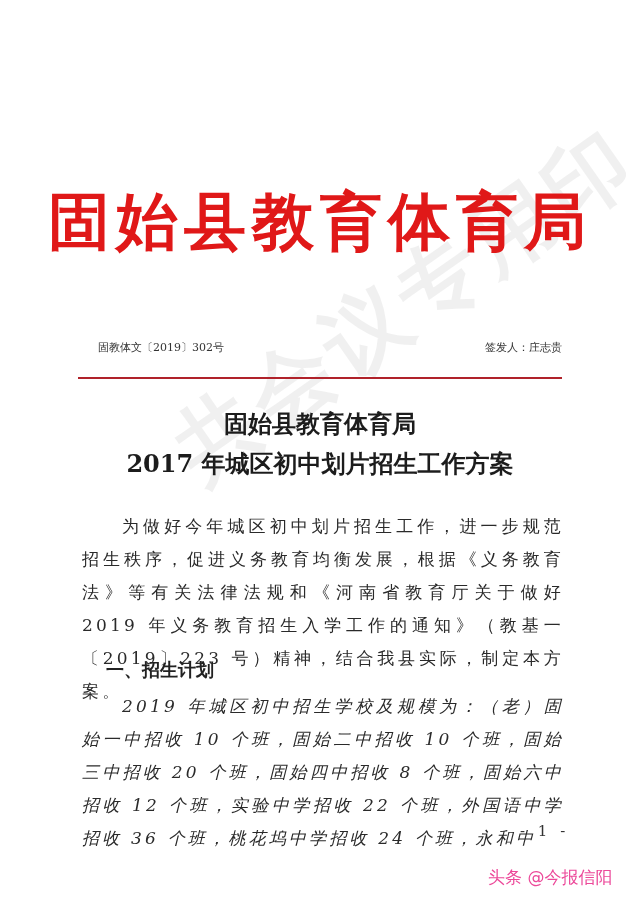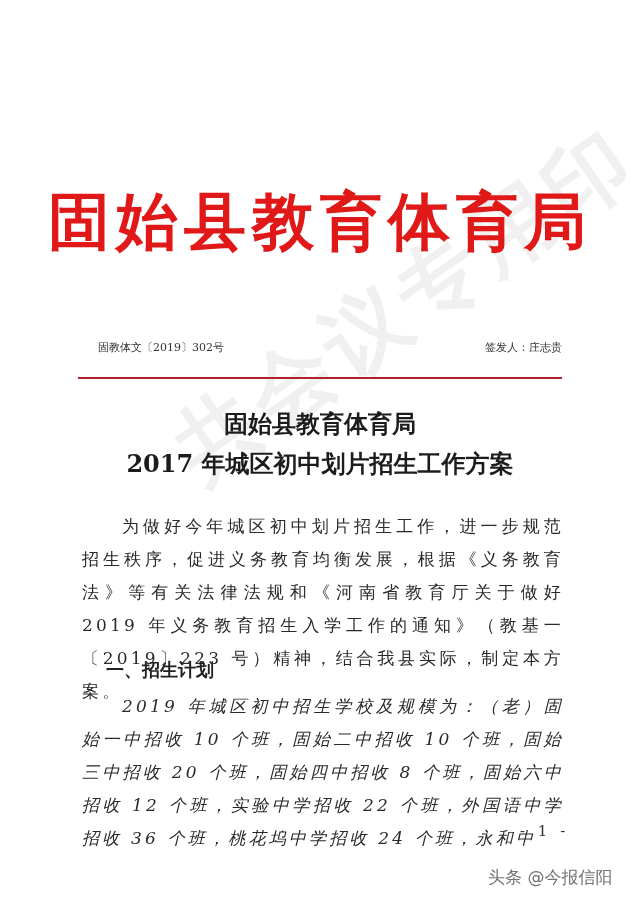--- a/index.html
+++ b/index.html
@@ -38,21 +38,21 @@
   .p1 { top: 510px; text-indent: 40px; }
   .section-heading {
     position: absolute; left: 106px; top: 658px; font-size: 18px; font-weight: bold;
     font-family: "DejaVu Sans", sans-serif; color: #222;
   }
   .p2 { top: 690px; text-indent: 40px; font-style: italic; }
   .page-number {
     position: absolute; left: 520px; top: 822px; font-size: 15px; color: #333; letter-spacing: 4px;
   }
   .source-mark {
-    position: absolute; left: 488px; top: 866px; font-size: 17px; color: #737373;
+    position: absolute; left: 488px; top: 866px; font-size: 17px; color: #ec4899;
     font-family: "DejaVu Sans", sans-serif;
     text-shadow: 0 0 2px #fff, 0 0 2px #fff;
   }
 </style>
 </head>
 <body>
 
 <div class="watermark">共会议专用印</div>
 
 <div class="org-header">固始县教育体育局</div>

